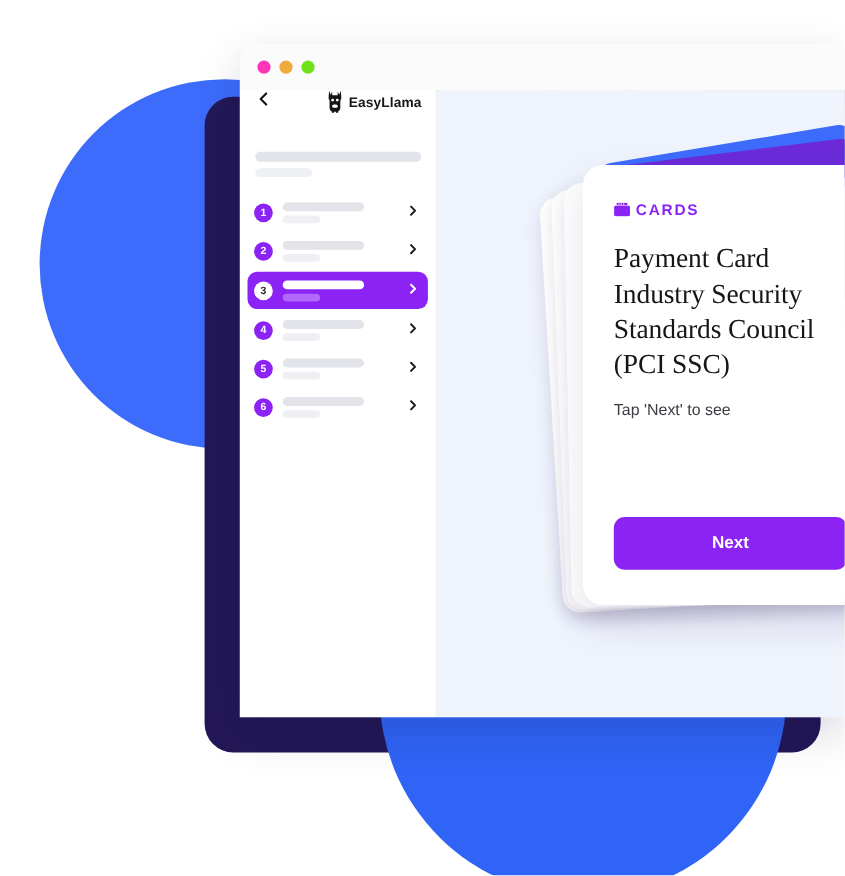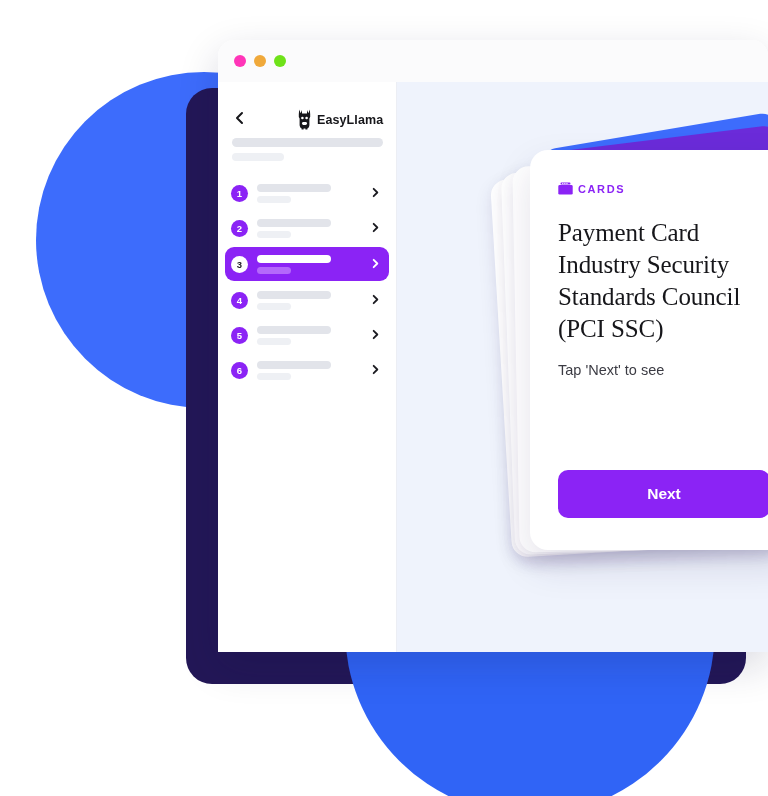--- a/index.html
+++ b/index.html
@@ -105,21 +105,21 @@
     left: 0; top: 42px;
     width: 179px;
     bottom: 0;
     background: #ffffff;
     border-right: 1px solid #eceef4;
     box-sizing: border-box;
   }
   .side-head {
     height: 48px;
     display: flex;
-    align-items: flex-end;
+    align-items: flex-start;
     justify-content: space-between;
     padding: 0 14px;
     box-sizing: border-box;
     gap: 48px;
   }
   .back-chevron {
     width: 16px; height: 16px;
     color: #16161a;
     flex: 0 0 auto;
   }
@@ -232,21 +232,21 @@
     box-sizing: border-box;
     padding: 32px 28px 0 28px;
   }
   .cards-tag {
     display: flex;
     align-items: center;
     gap: 5px;
     color: #8B23F5;
   }
   .cards-tag-label {
-    font-size: 11px;
+    font-size: 14px;
     font-weight: 700;
     letter-spacing: 1.6px;
     color: #8B23F5;
   }
   .wallet-icon { width: 15px; height: 13px; display: block; }
 
   .card-title {
     margin-top: 22px;
     font-family: "Liberation Serif", serif;
     font-size: 25px;

